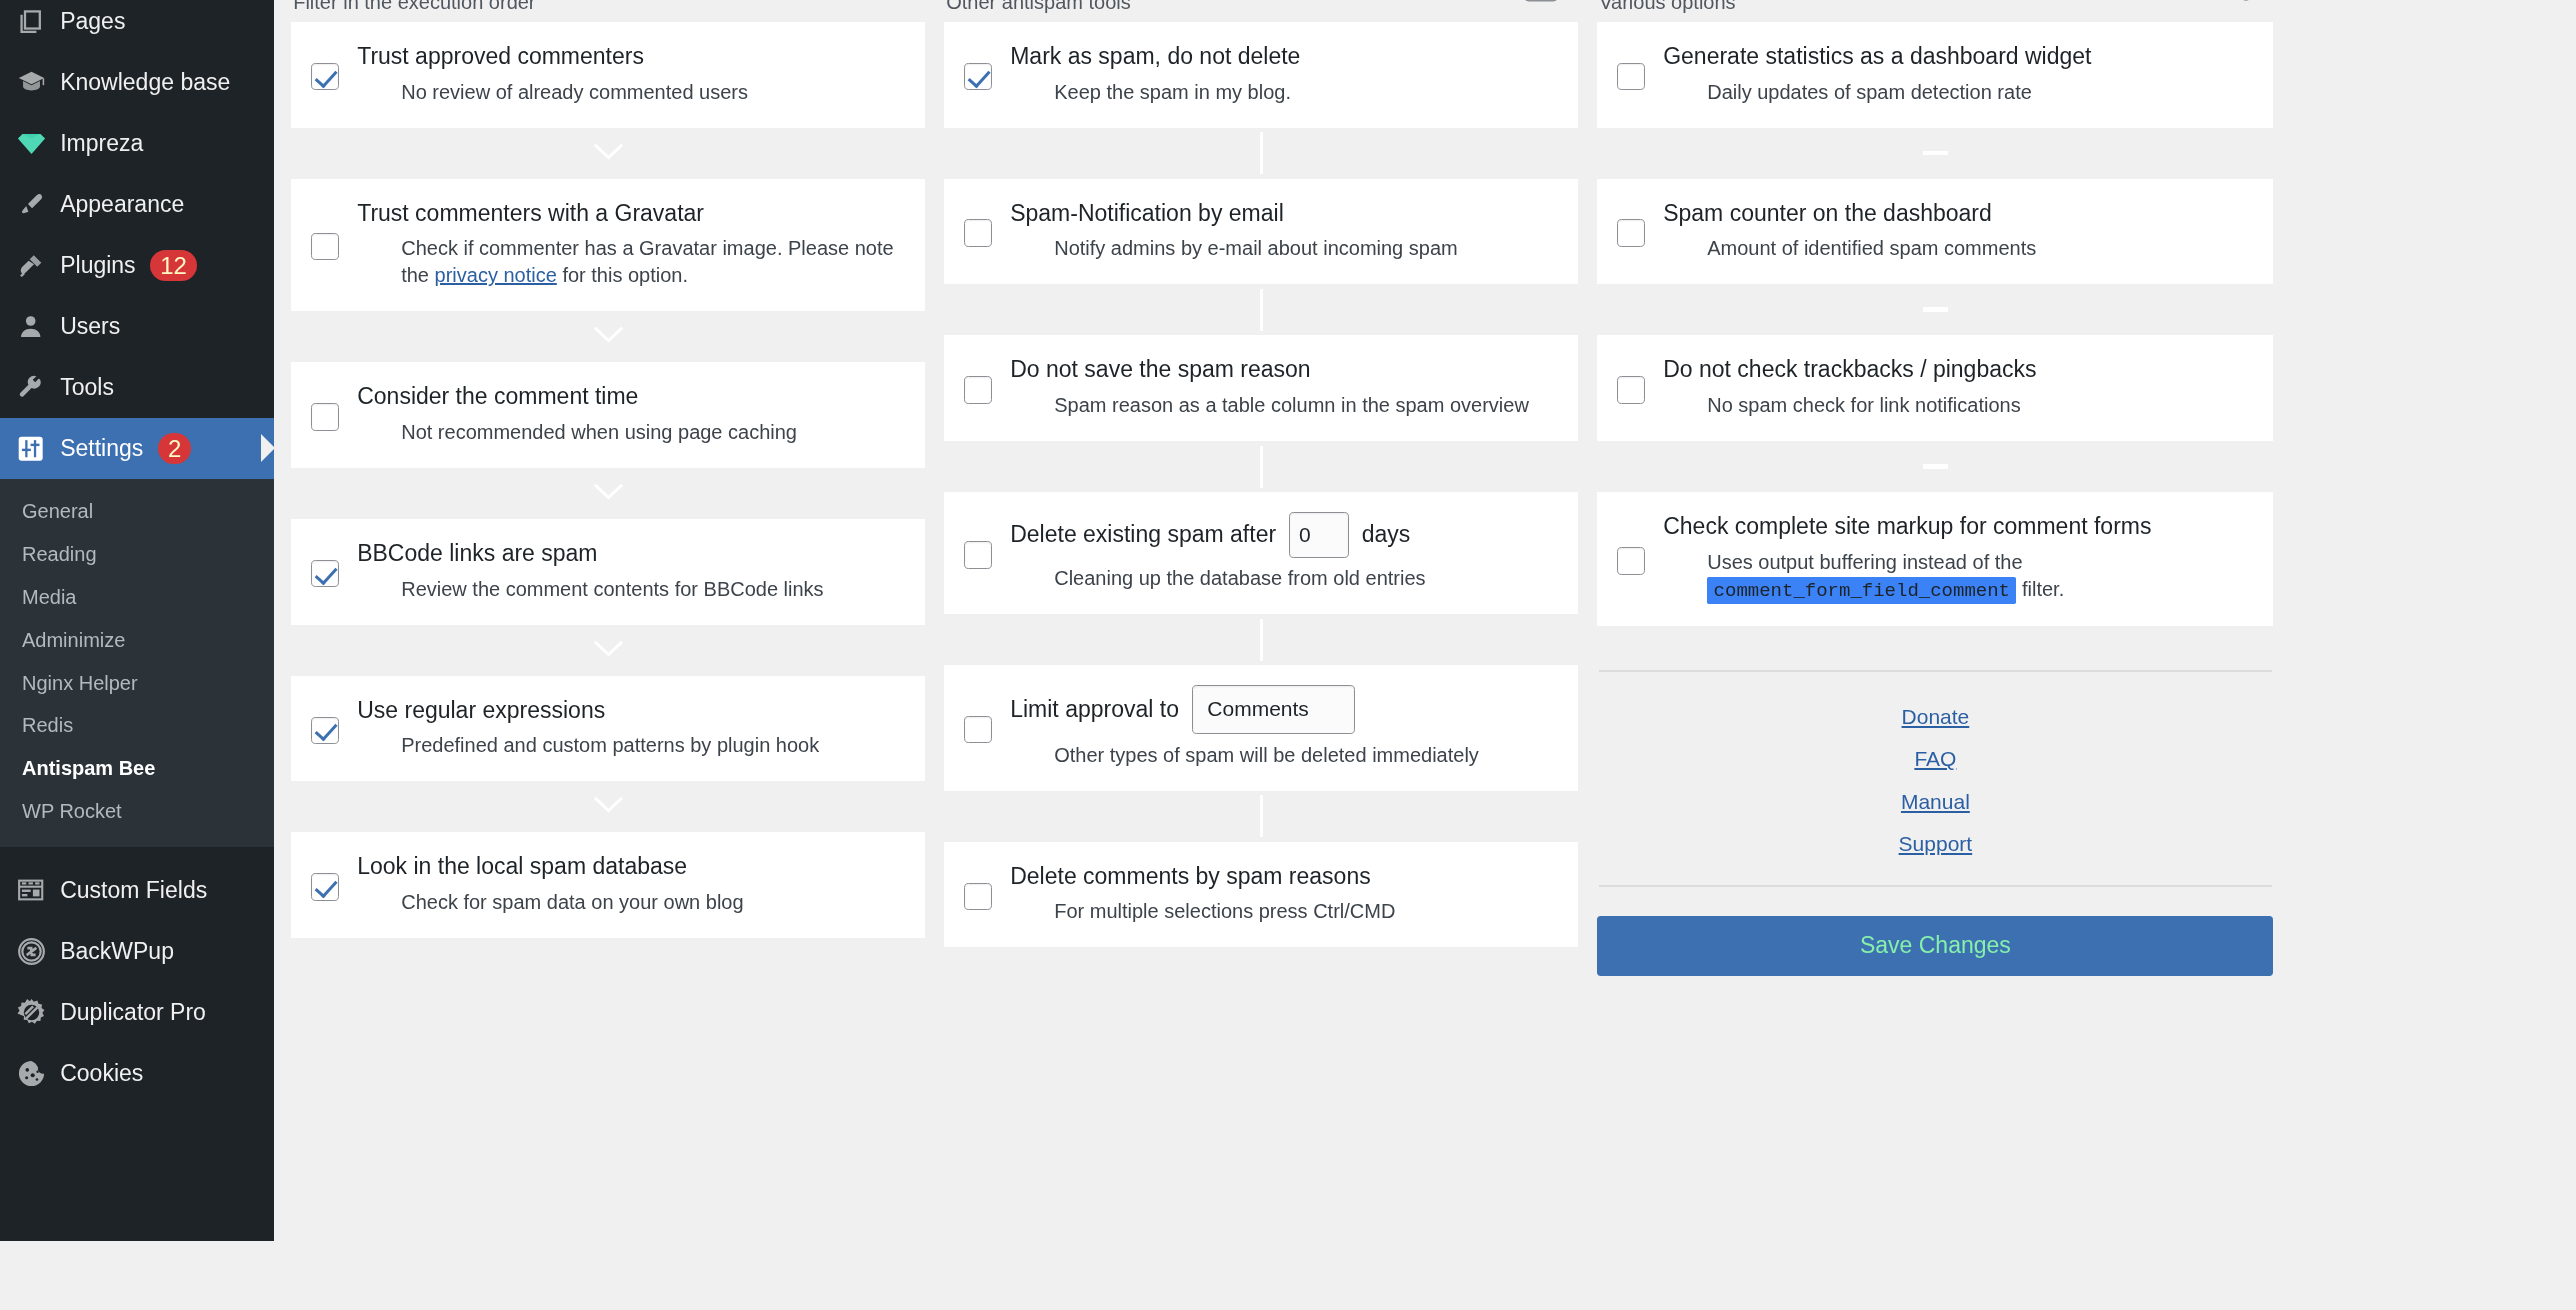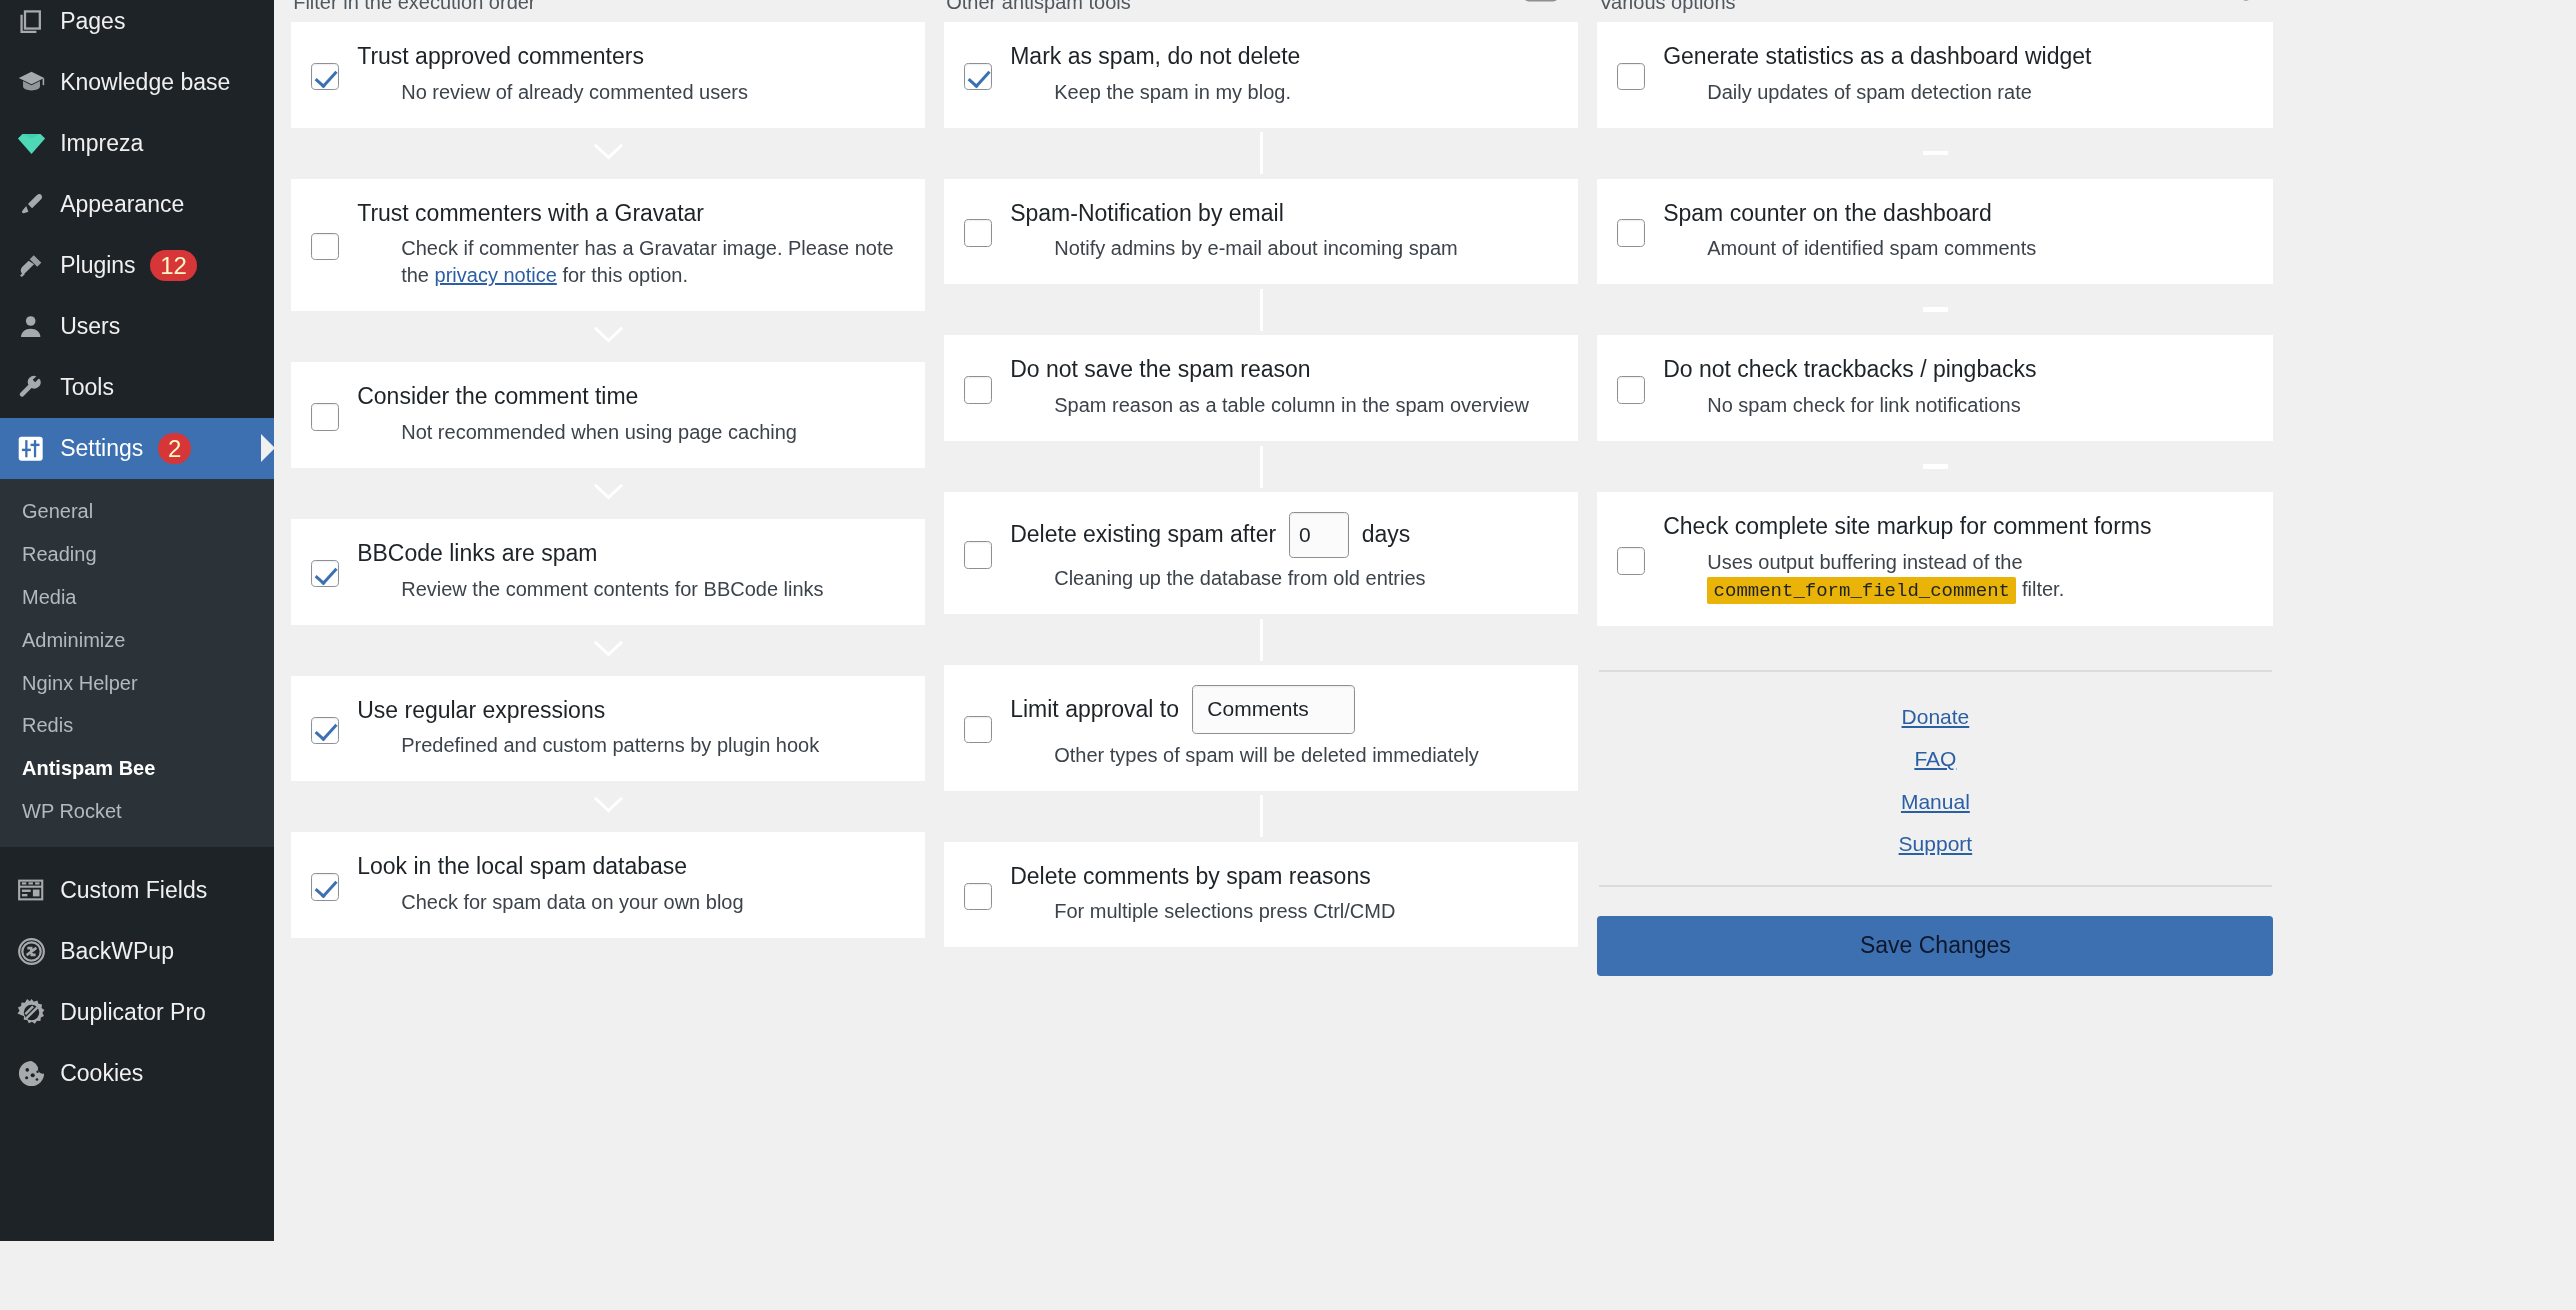--- a/index.html
+++ b/index.html
@@ -124,21 +124,21 @@
   .opt-desc {
     font-size: 20px; color: #3c434a; line-height: 1.35;
     margin-top: 7.3px;
     margin-left: 44px;
   }
   .opt-desc a, .link {
     color: #2b5fa3; text-decoration: underline;
   }
   code.inline {
     font-family: "Liberation Mono", monospace;
-    font-size: 19px; background: #eab308;
+    font-size: 19px; background: #3b82f6;
     padding: 2.7px 6.4px; border-radius: 1.8px; color: #1d2327;
   }
 
   .num-input {
     width: 60px; height: 46px;
     border: 0.9px solid #8c8f94; border-radius: 4.6px;
     background: #fbfbfc; font-size: 21px; color: #1d2327;
     padding: 0 9.1px; margin: 0 12.8px;
     font-family: "Liberation Sans", sans-serif;
     box-shadow: inset 0 0.9px 1.8px rgba(0,0,0,.07);
@@ -162,21 +162,21 @@
   
   .c3-footer { padding-top: 44px; }
   .hr { height: 1.8px; background: #dcdcde; margin: 0 1.8px; }
   .links { padding: 24px 0 20px; text-align: center; }
   .links a {
     display: block; font-size: 21px; color: #2b5fa3;
     text-decoration: underline; padding: 9.1px 0;
   }
   .save-btn {
     display: block; width: 100%;
-    background: #3c70b0; color: #0f172a;
+    background: #3c70b0; color: #86efac;
     border: none; border-radius: 3.7px;
     font-size: 23px; font-weight: 400;
     padding: 16.5px 0; margin-top: 29px;
     font-family: "Liberation Sans", sans-serif;
     cursor: pointer; text-align: center;
   }
 </style>
 </head>
 <body>
 

